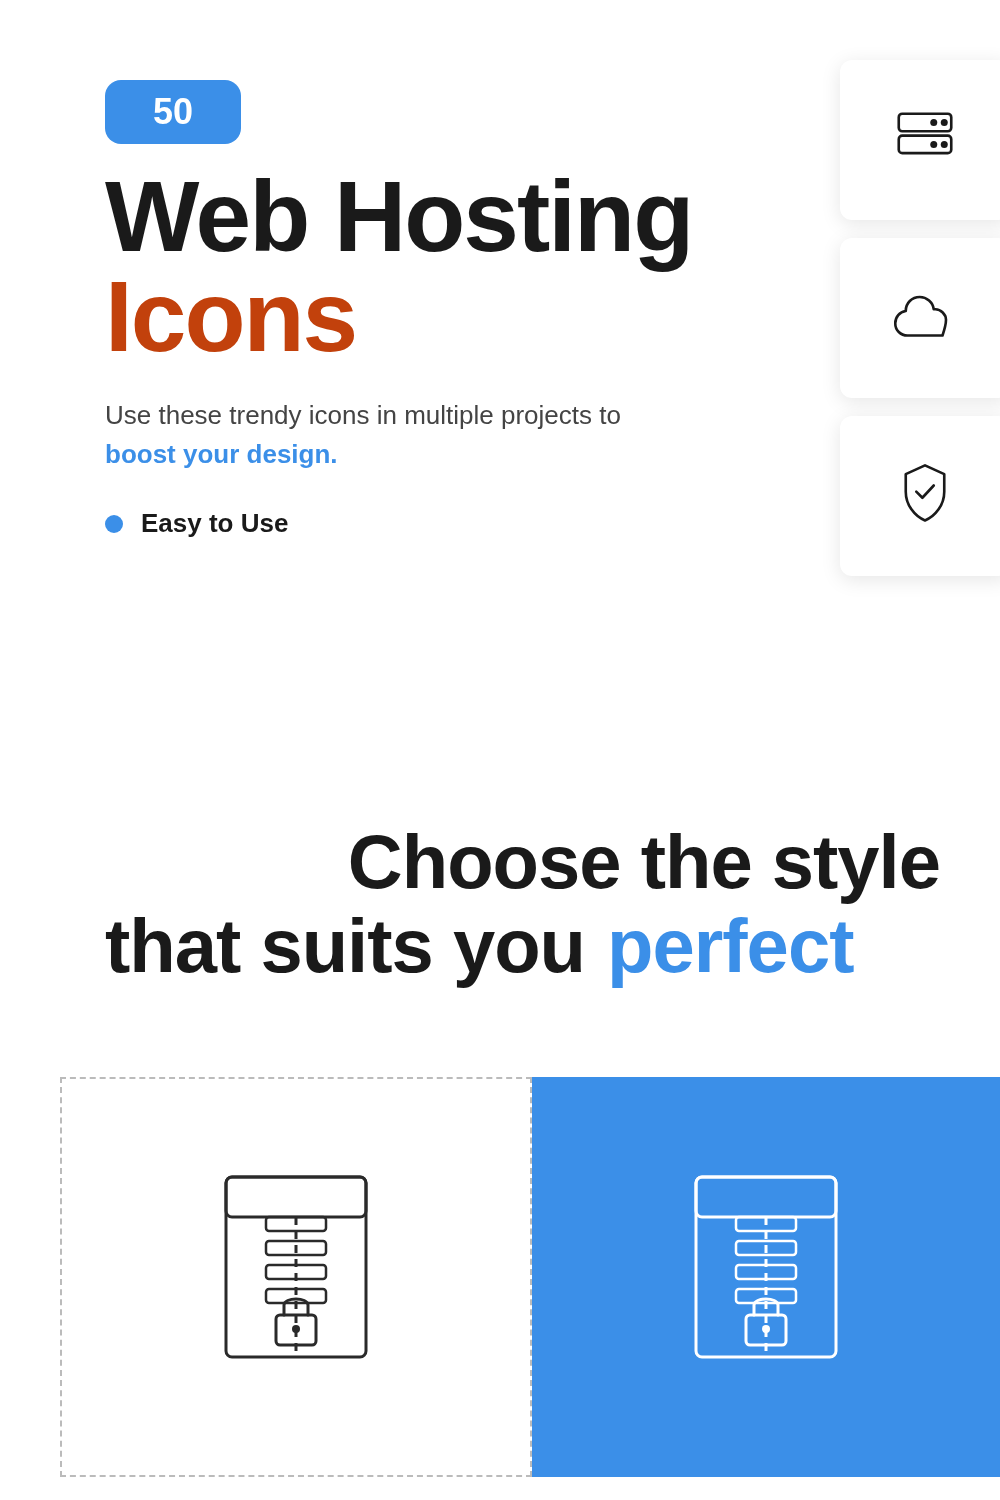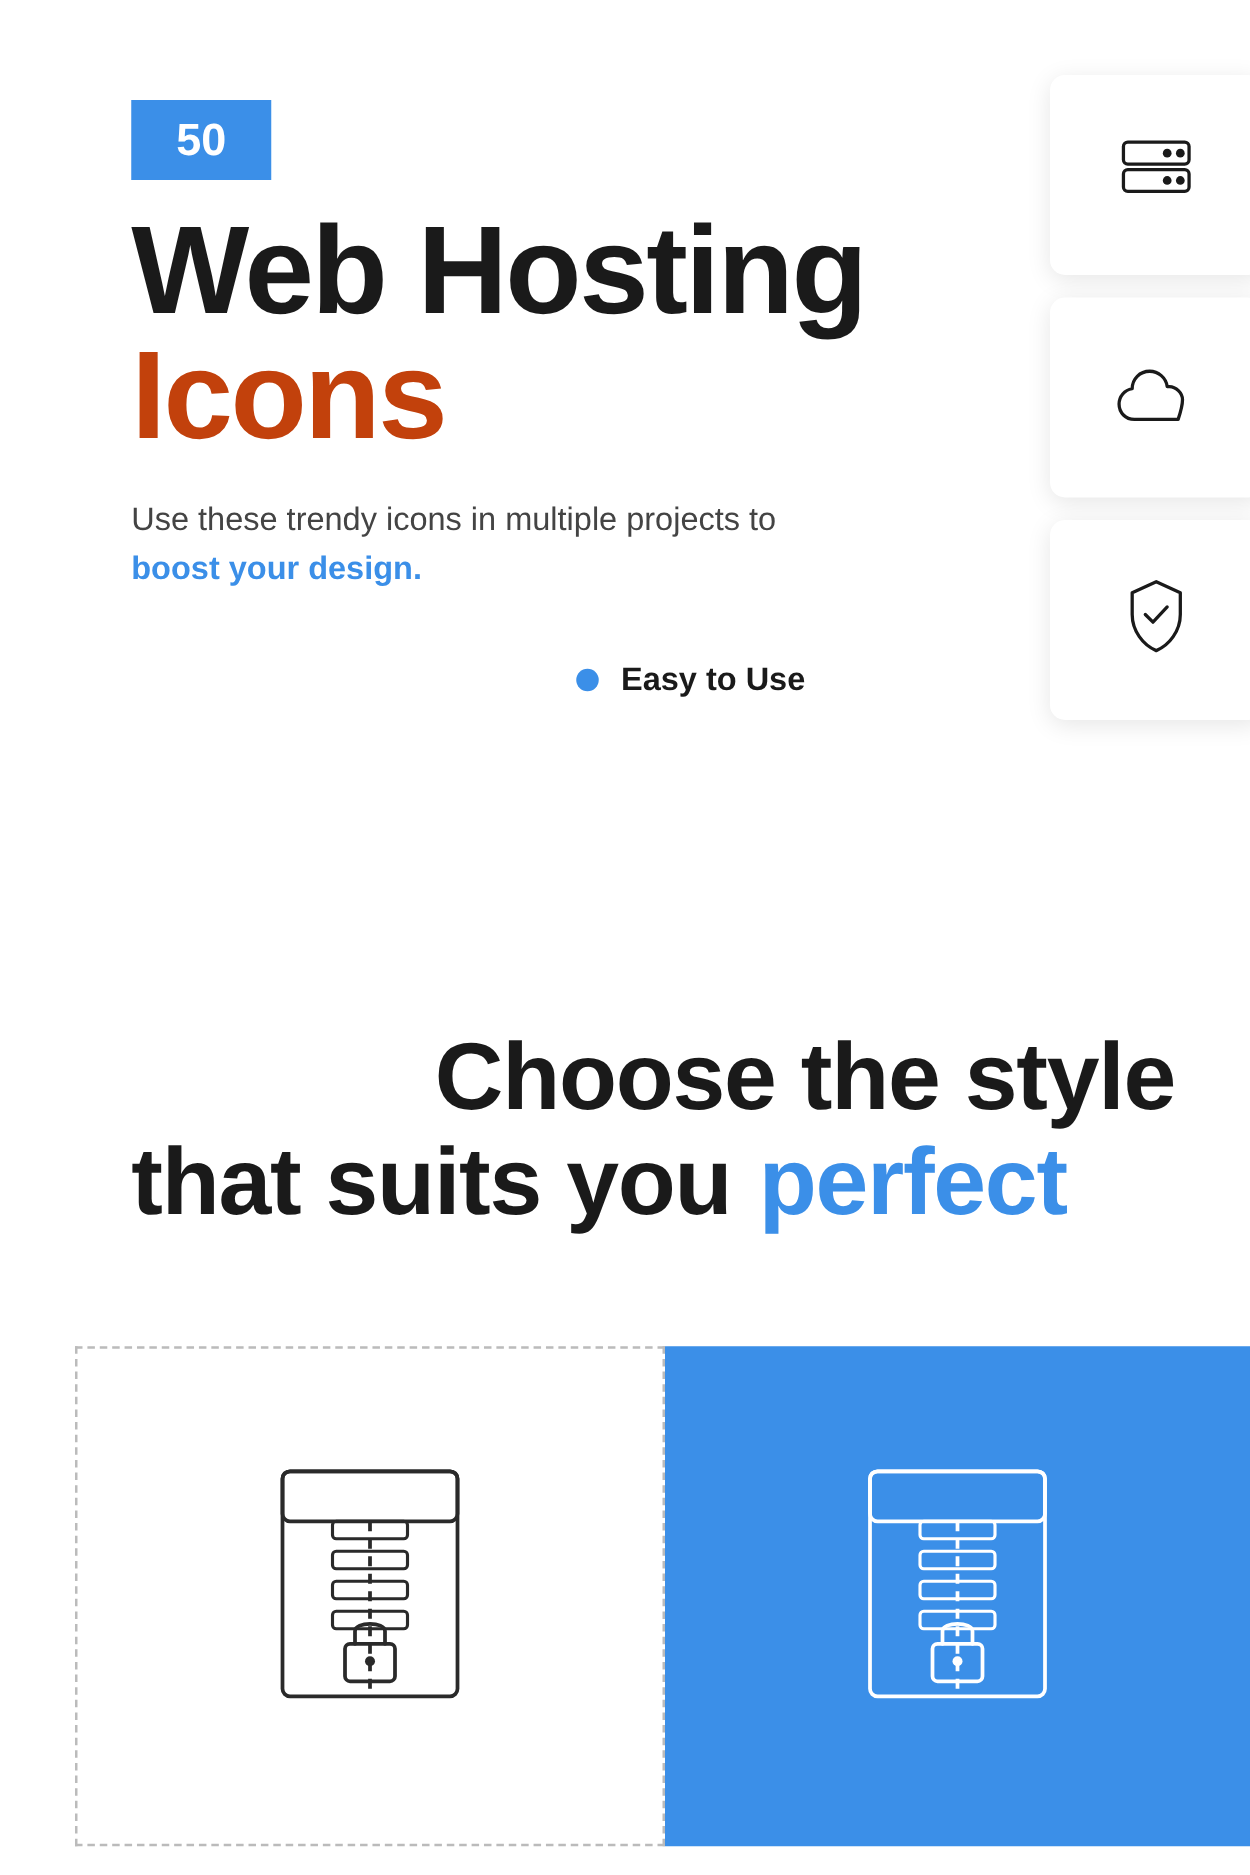--- a/index.html
+++ b/index.html
@@ -19,22 +19,22 @@
       padding: 80px 0 60px 105px;
       min-height: 760px;
     }
 
     .badge {
       display: inline-block;
       background: #3b8fe8;
       color: #fff;
       font-size: 36px;
       font-weight: 800;
-      padding: 14px 36px;
-      border-radius: 0;
+      padding: 14px 48px;
+      border-radius: 16px;
       margin-bottom: 22px;
       line-height: 1;
     }
 
     .title-black {
       font-size: 100px;
       font-weight: 900;
       color: #1a1a1a;
       line-height: 1.0;
       letter-spacing: -2px;
@@ -47,42 +47,41 @@
       line-height: 1.0;
       letter-spacing: -2px;
       margin-bottom: 30px;
     }
 
     .description {
       font-size: 26px;
       color: #444;
       line-height: 1.5;
       max-width: 580px;
-      margin-bottom: 54px;
+      margin-bottom: 34px;
     }
 
     .description .link-blue {
       color: #3b8fe8;
       font-weight: 600;
       text-decoration: none;
     }
 
     .bullet-list {
       list-style: none;
       margin-top: 10px;
     }
 
     .bullet-list li {
       display: flex;
       align-items: center;
       font-size: 26px;
       font-weight: 700;
       color: #1a1a1a;
       margin-bottom: 7px;
-      justify-content: center;
     }
 
     .bullet-dot {
       width: 18px;
       height: 18px;
       background: #3b8fe8;
       border-radius: 50%;
       margin-right: 18px;
       flex-shrink: 0;
     }

